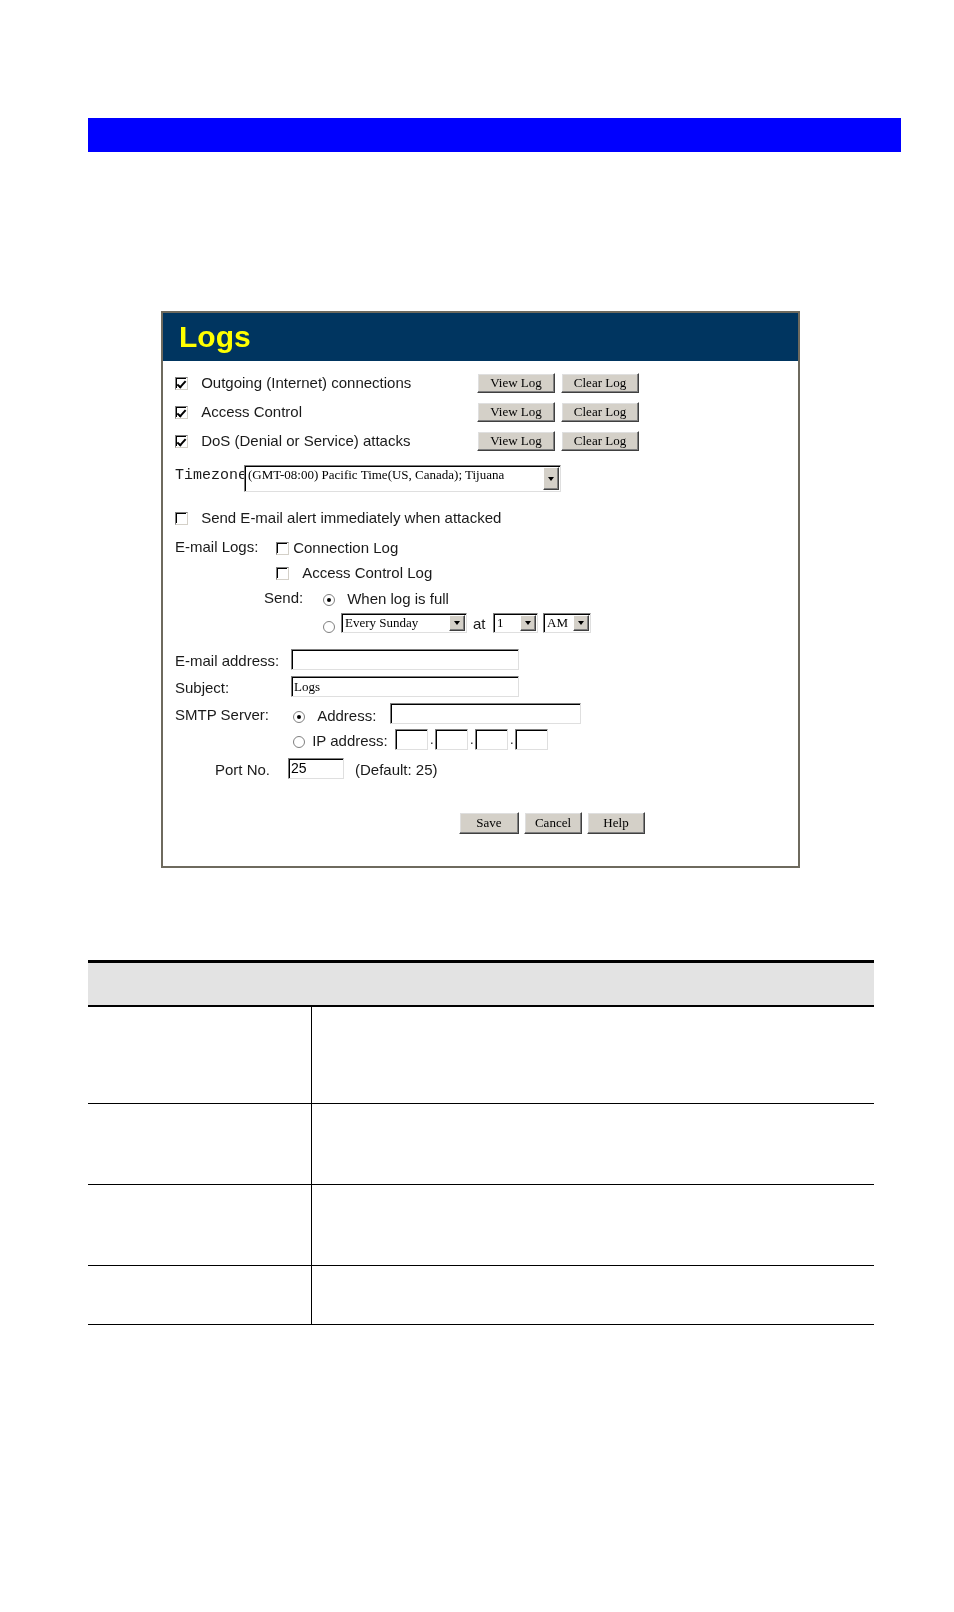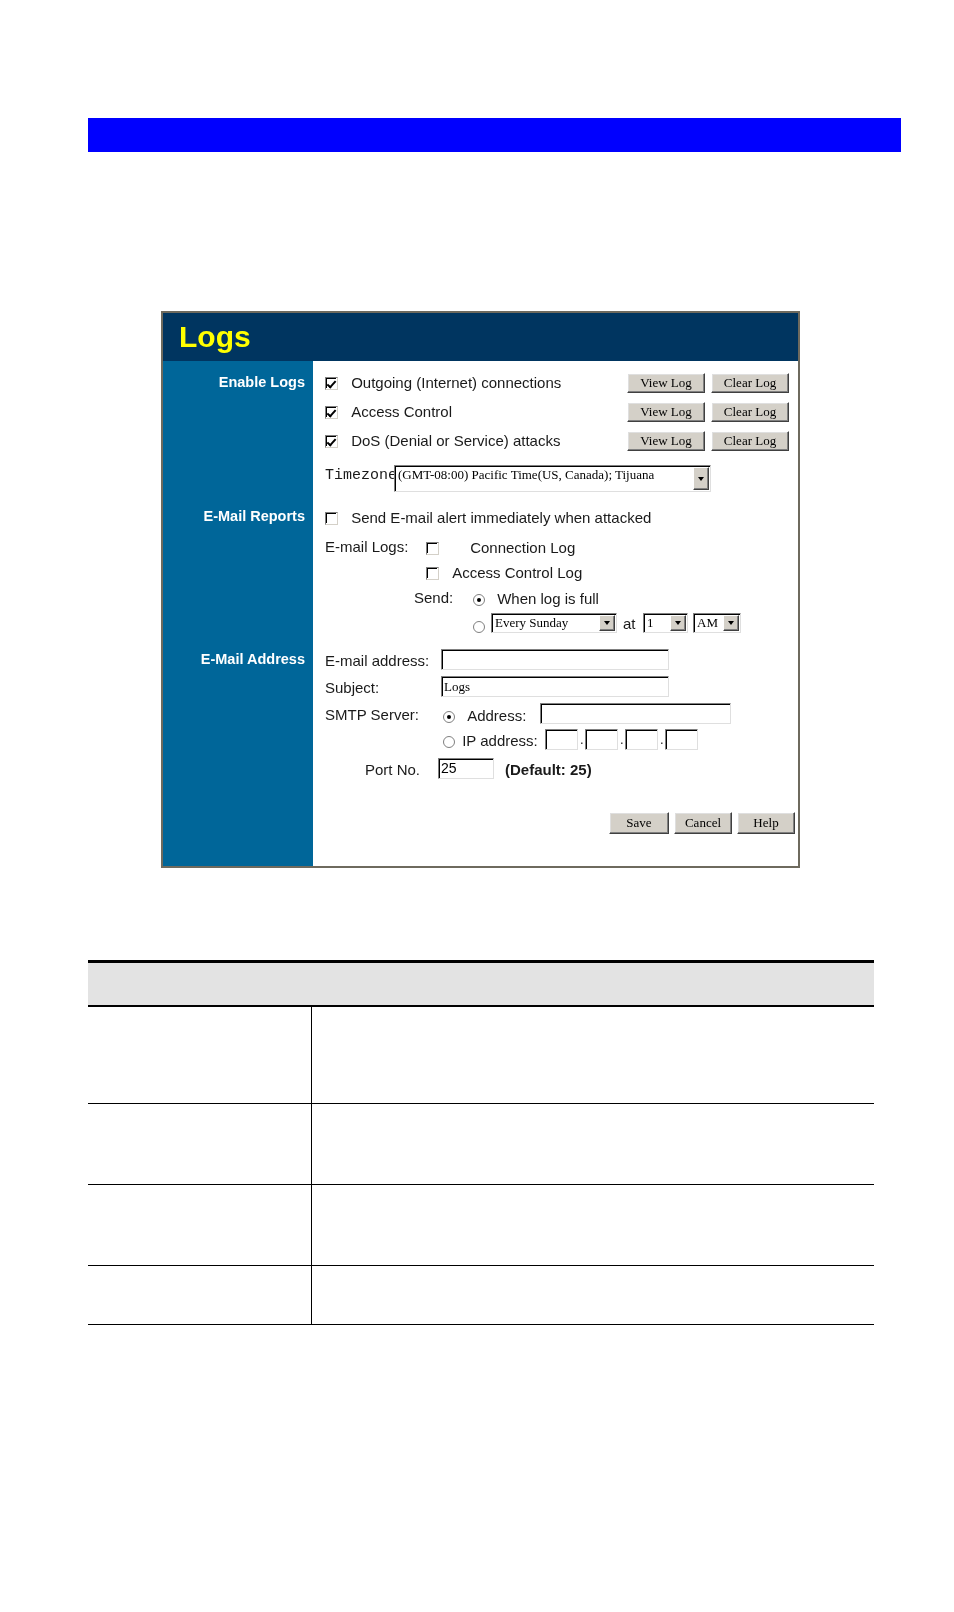--- a/index.html
+++ b/index.html
@@ -259,25 +259,20 @@
 <div id="top-banner"></div>
 
 <div id="screenshot-panel">
 
   <div id="panel-header">
     <span id="panel-title">Logs</span>
   </div>
 
   <div id="panel-body">
 
-    <div id="sidebar">
-      <span class="sidebar-label" id="sb-enable">Enable Logs</span>
-      <span class="sidebar-label" id="sb-reports">E-Mail Reports</span>
-      <span class="sidebar-label" id="sb-address">E-Mail Address</span>
-    </div>
 
     <div id="content">
 
       
       <div class="abs" style="left:12px; top:13px;">
         <span class="cbox checked"></span>
         <span style="margin-left:9px;">Outgoing (Internet) connections</span>
       </div>
       <div class="btn abs" style="left:314px; top:12px; width:78px; height:20px; line-height:18px;">View Log</div>
       <div class="btn abs" style="left:398px; top:12px; width:78px; height:20px; line-height:18px;">Clear Log</div>
@@ -305,21 +300,21 @@
 
       
       <div class="abs" style="left:12px; top:148px;">
         <span class="cbox"></span>
         <span style="margin-left:9px;">Send E-mail alert immediately when attacked</span>
       </div>
 
       <span class="abs" style="left:12px; top:177px;">E-mail Logs:</span>
       <div class="abs" style="left:113px; top:178px;">
         <span class="cbox"></span>
-        <span style="margin-left:27px;">Connection Log</span>
+        <span style="margin-left:0;">Connection Log</span>
       </div>
       <div class="abs" style="left:113px; top:203px;">
         <span class="cbox"></span>
         <span style="margin-left:9px;">Access Control Log</span>
       </div>
 
       <span class="abs" style="left:101px; top:228px;">Send:</span>
       <div class="abs" style="left:160px; top:229px;">
         <span class="radio checked"></span>
         <span style="margin-left:8px;">When log is full</span>
@@ -361,21 +356,21 @@
       <div class="field abs" style="left:232px; top:368px; width:33px; height:21px;"></div>
       <span class="abs" style="left:267px; top:371px; font-size:13px;">.</span>
       <div class="field abs" style="left:272px; top:368px; width:33px; height:21px;"></div>
       <span class="abs" style="left:307px; top:371px; font-size:13px;">.</span>
       <div class="field abs" style="left:312px; top:368px; width:33px; height:21px;"></div>
       <span class="abs" style="left:347px; top:371px; font-size:13px;">.</span>
       <div class="field abs" style="left:352px; top:368px; width:33px; height:21px;"></div>
 
       <span class="abs" style="left:12px; top:400px;margin-left:40px;">Port No.</span>
       <div class="field abs" style="left:125px; top:397px; width:56px; height:21px; font-family:'Liberation Sans',sans-serif; font-size:14px; line-height:17px;">25</div>
-      <span class="abs" style="left:192px; top:400px;font-weight:bold;">(Default: 25)</span>
+      <span class="abs" style="left:192px; top:400px;">(Default: 25)</span>
 
       
       <div class="btn abs" style="left:296px; top:451px; width:60px; height:22px; line-height:20px;">Save</div>
       <div class="btn abs" style="left:361px; top:451px; width:58px; height:22px; line-height:20px;">Cancel</div>
       <div class="btn abs" style="left:424px; top:451px; width:58px; height:22px; line-height:20px;">Help</div>
 
     </div>
   </div>
 </div>
 

